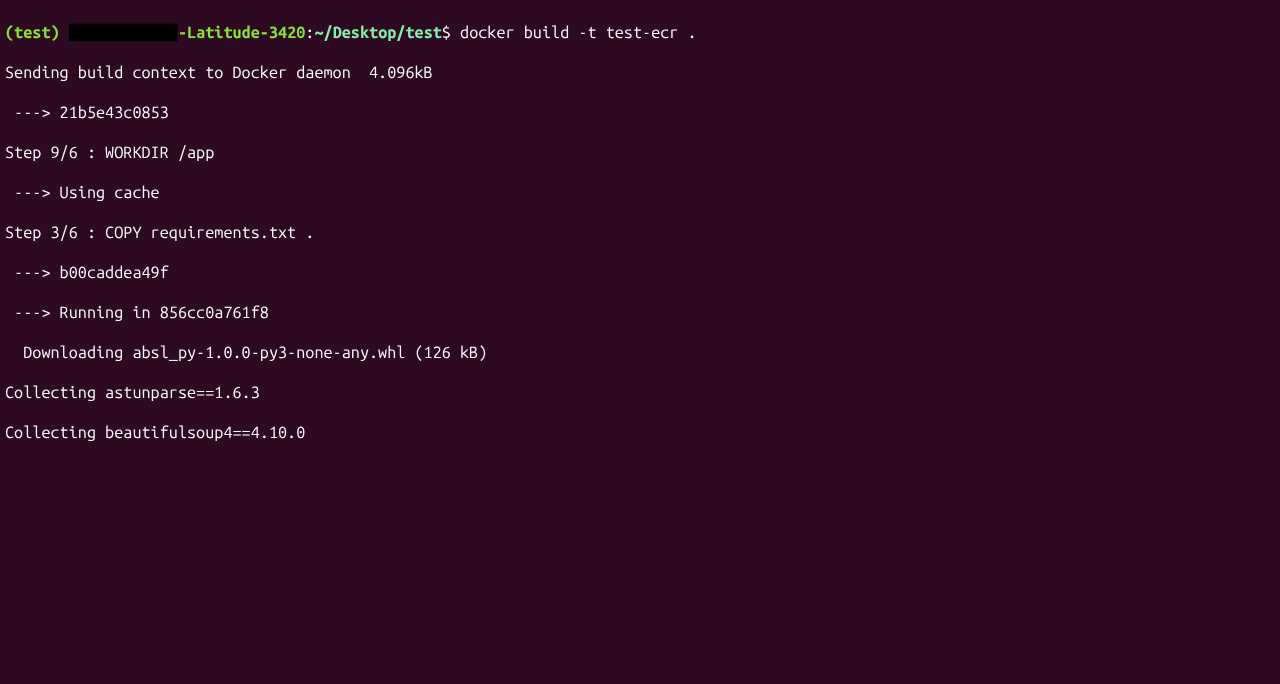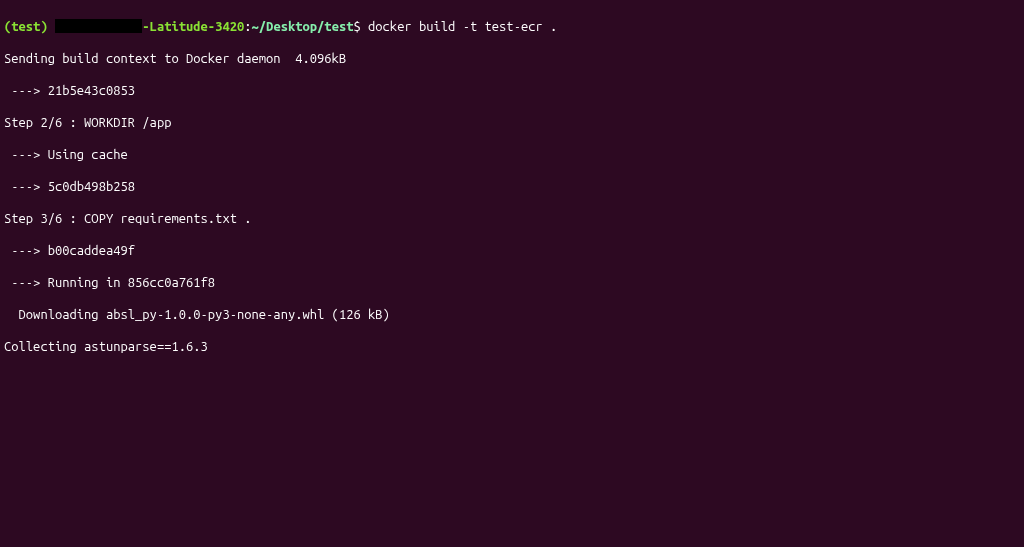--- a/index.html
+++ b/index.html
@@ -24,28 +24,28 @@
   .bold  { font-weight: bold; }
   .line  { display: block; }
 </style>
 </head>
 <body>
 
 <div class="terminal">
 <span class="line"><span class="green bold">(test) </span><span style="background:#000;color:#000;">            </span><span class="green bold">-Latitude-3420</span><span class="white">:</span><span class="blue bold">~/Desktop/test</span><span class="white">$ </span><span class="white">docker build -t test-ecr .</span></span>
 <span class="line">Sending build context to Docker daemon  4.096kB</span>
 <span class="line"> ---&gt; 21b5e43c0853</span>
-<span class="line">Step 2/6 : WORKDIR /app</span>
+<span class="line">Step 9/6 : WORKDIR /app</span>
 <span class="line"> ---&gt; Using cache</span>
-<span class="line"> ---&gt; 5c0db498b258</span>
 <span class="line">Step 3/6 : COPY requirements.txt .</span>
 <span class="line"> ---&gt; b00caddea49f</span>
 <span class="line"> ---&gt; Running in 856cc0a761f8</span>
 <span class="line">  Downloading absl_py-1.0.0-py3-none-any.whl (126 kB)</span>
 <span class="line">Collecting astunparse==1.6.3</span>
+<span class="line">Collecting beautifulsoup4==4.10.0</span>
 
 
 
 
 
 
 
 
 
 

